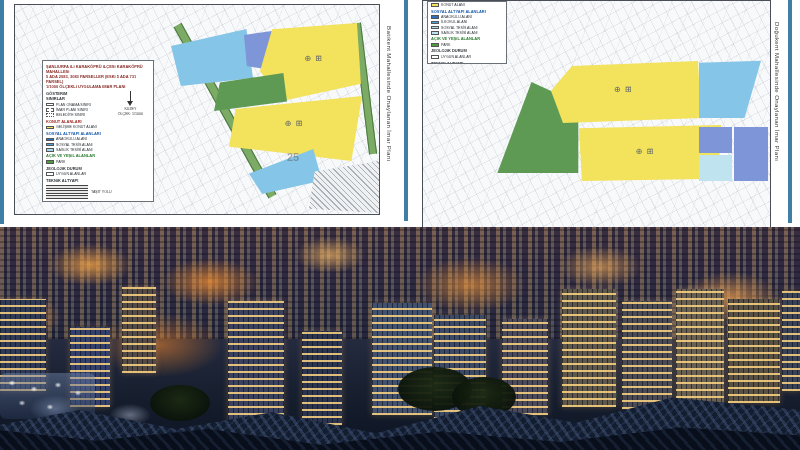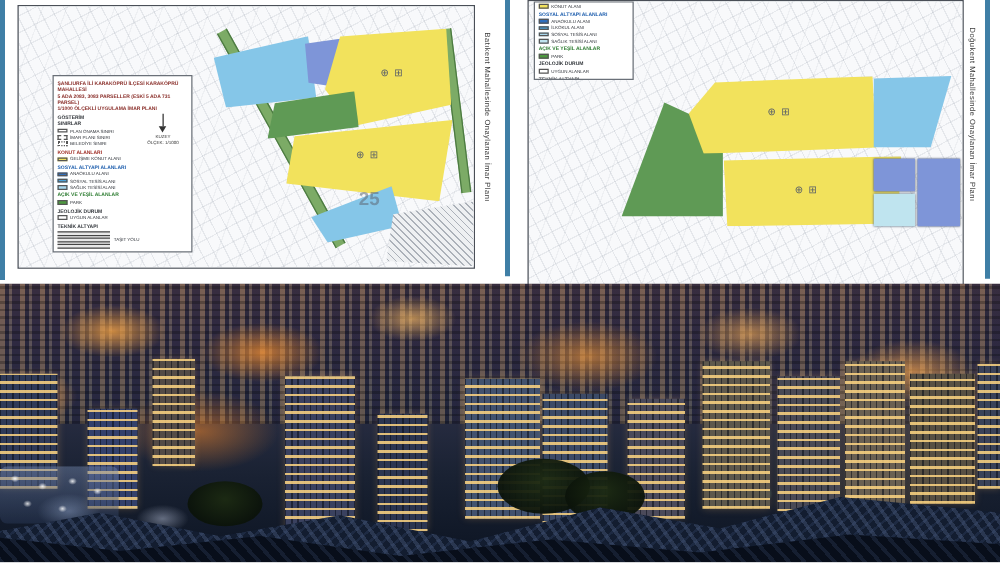--- a/index.html
+++ b/index.html
@@ -33,21 +33,21 @@
       #eef0f2;}
   .parcel{position:absolute;filter:drop-shadow(0 0 .7px rgba(55,65,85,.9));}
   .p-yellow{background:#f2e25c;}
   .p-blue{background:#85c6e8;}
   .p-peri{background:#7e95d8;}
   .p-cyan{background:#bfe4ef;}
   .p-green{background:#5f9a55;}
   .strip-green{position:absolute;background:#7cab66;border-left:.5px solid #4c7a42;
                border-right:.5px solid #4c7a42;transform-origin:top center;}
   .zsym{position:absolute;font-size:8px;color:#5a6068;letter-spacing:1px;}
-  .watermark{position:absolute;font-size:15px;font-weight:bold;color:rgba(95,105,118,.55);}
+  .watermark{position:absolute;font-size:11px;font-weight:bold;color:rgba(95,105,118,.55);}
   
   .legend{position:absolute;background:#fff;border:1px solid #6a7078;padding:3px 3px 2px 3px;
           box-sizing:border-box;overflow:hidden;}
   .legend.left-lg{left:27px;top:55px;width:112px;height:142px;}
   .legend.right-lg{left:4px;top:0px;width:80px;height:63px;padding-top:1px;}
   .lg-title{font-size:4px;font-weight:bold;color:#8a2f2a;line-height:5px;}
   .lg-h{font-size:4px;font-weight:bold;margin-top:2.5px;line-height:4.5px;}
   .lg-h.red{color:#a03028;} .lg-h.blue{color:#1f5fae;} .lg-h.green{color:#2e7d32;}
   .lg-h.dark{color:#33373c;}
   .lg-row{display:flex;align-items:center;gap:2px;margin-top:1.2px;}

